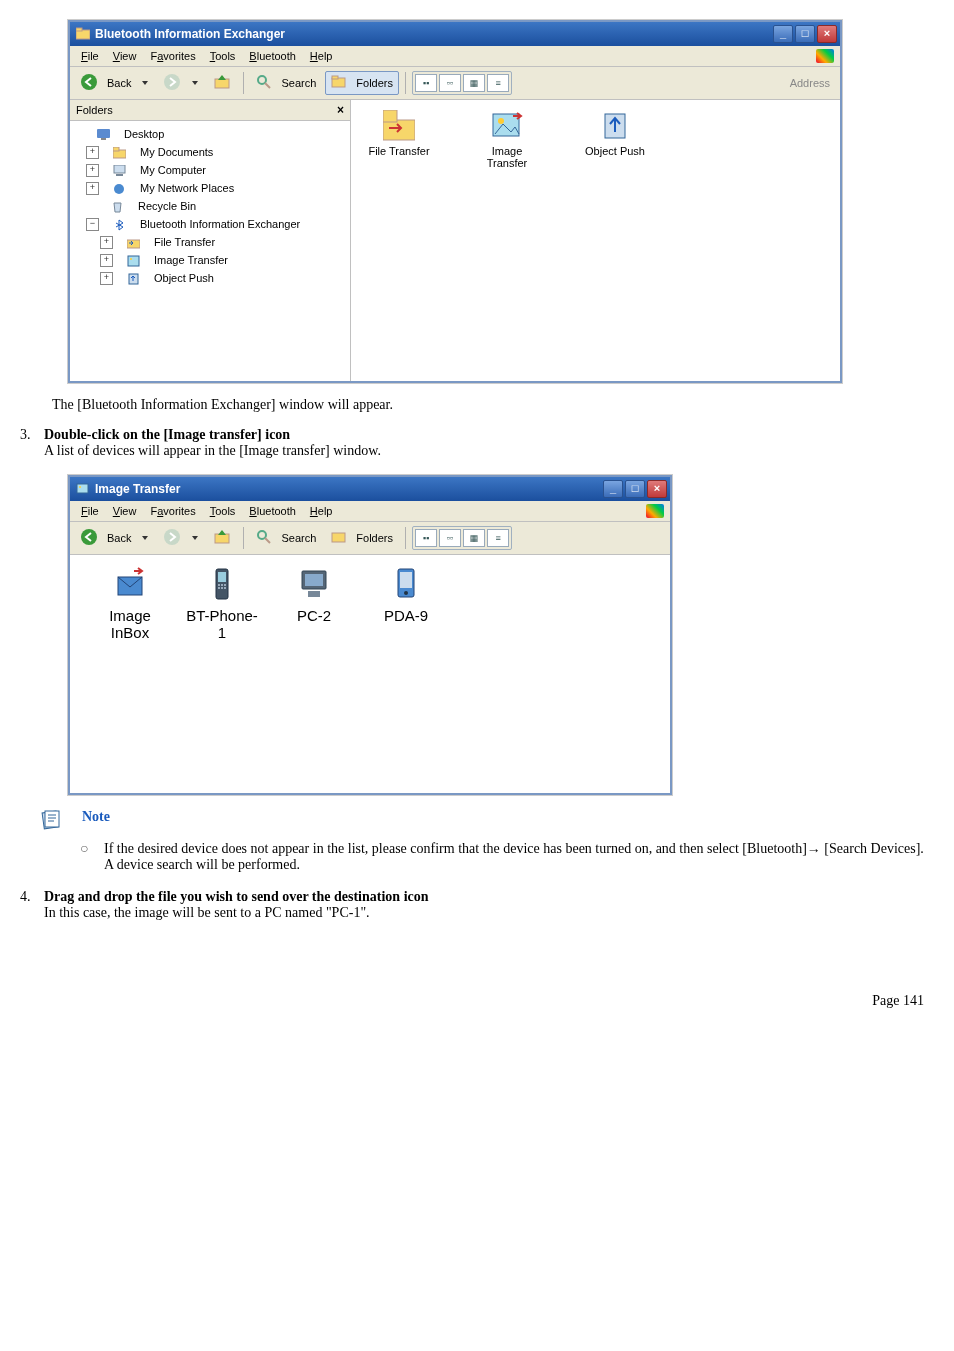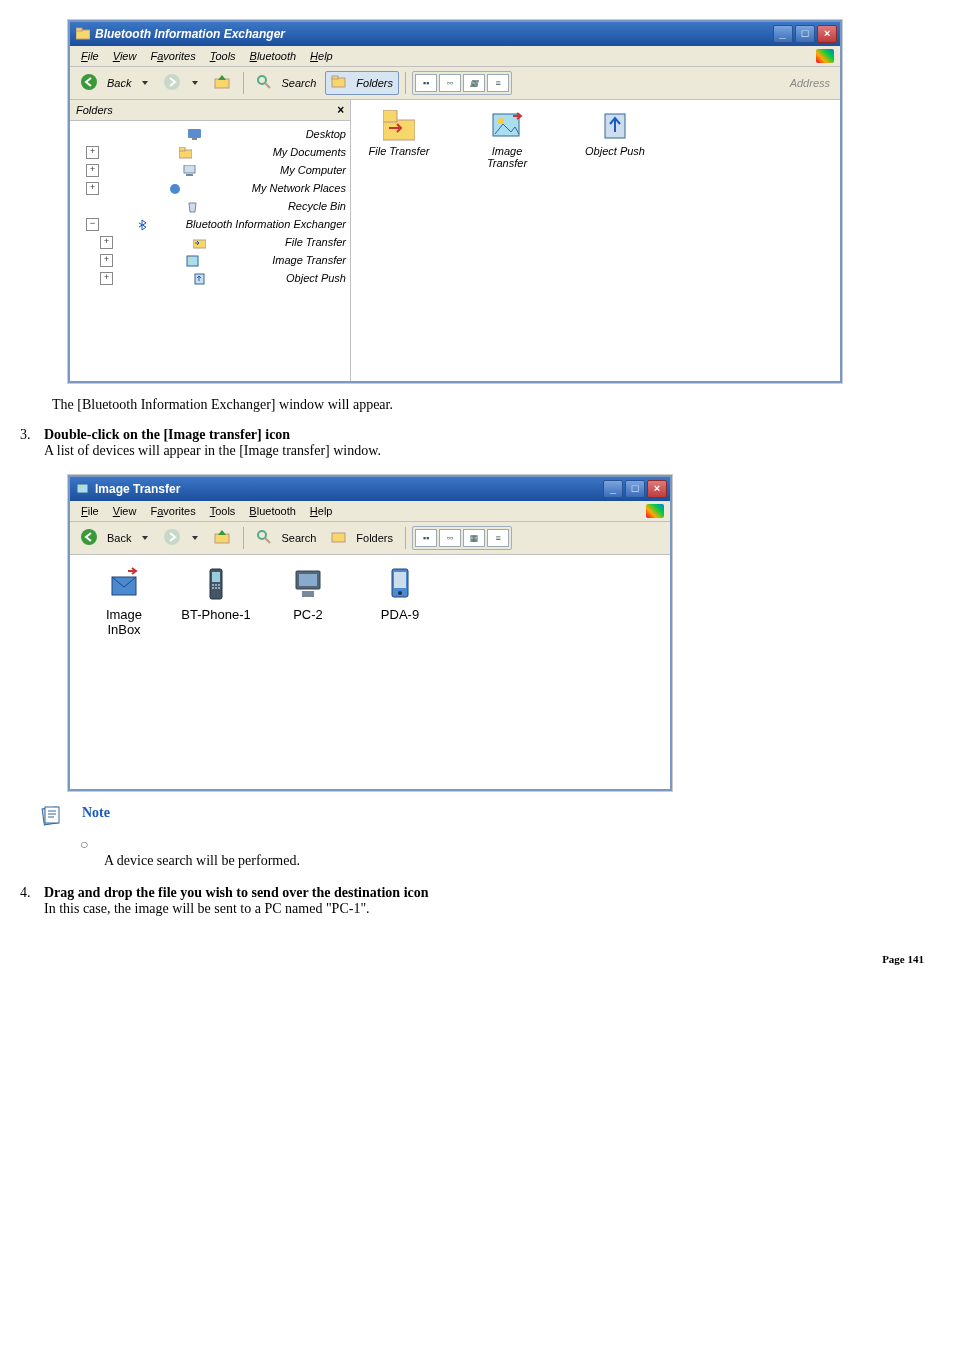--- a/index.html
+++ b/index.html
@@ -118,53 +118,53 @@
     font-family: Tahoma, sans-serif;
     font-size: 11px;
     background:#fff;
   }
   .folders-head {
     display:flex; justify-content:space-between; align-items:center;
     padding:3px 6px; background:#ece9d8; border-bottom:1px solid #c0c0c0;
   }
   .closex { cursor:pointer; font-weight:bold; font-size:12px; }
   .tree { padding:4px 4px 4px 2px; line-height:18px; }
-  .tree-row { display:flex; align-items:center; gap:14px;justify-content:space-between; }
+  .tree-row { display:flex; align-items:center; gap:14px; }
   .expander { width:11px; height:11px; border:1px solid #888; font-size:9px; line-height:9px; text-align:center; color:#333; cursor:pointer; background:#fff; }
   .expander.empty { border:none; }
   .treeicon { width:13px; height:12px; display:inline-block; }
   .indent1 { margin-left:14px; }
   .indent2 { margin-left:28px; }
   .contentarea {
     flex:1; padding:10px 8px; font-family: Tahoma, sans-serif; font-size:11px;
     display:flex; align-items:flex-start; gap:28px;
   }
   .bigicon-item { display:flex; flex-direction:column; align-items:center; text-align:center; gap:3px; width:80px; cursor:pointer; }
   .bigicon { width:32px; height:32px; display:inline-block; }
-  .devitems { display:flex; gap:20px; padding:12px 18px; font-family:Tahoma,sans-serif; font-size:13px; }
+  .devitems { display:flex; gap:20px; padding:12px 24px; font-family:Tahoma,sans-serif; font-size:15px; }
   .dev { display:flex; flex-direction:column; align-items:center; gap:4px; width:72px; text-align:center; cursor:pointer; }
   .devicon { width:32px; height:36px; display:inline-block; }
   .body-text { margin: 14px 0 14px 32px; }
   .step-row { display:flex; align-items:flex-start; }
   .step-num { width:24px; flex-shrink:0; }
   .step-body { }
   .note-row { display:flex; gap:20px; margin:14px 0 6px 20px; }
   .note-label { color:#1a5bbd; font-weight:bold; font-family:"Times New Roman",serif; font-size:14px; }
   .sub-list { margin-left:60px; }
   .sub-list .bullet { display:flex; gap:10px; }
   .sub-list .circ { color:#666; width:14px; }
-  .footer { text-align:right; font-size:11px; font-weight:bold; margin-top:36px; padding-right:10px; font-family:"Times New Roman",serif; }
+  .footer { text-align:right; font-size:14px; font-weight:normal; margin-top:72px; padding-right:10px; font-family:"Times New Roman",serif; }
 </style>
 </head>
 <body>
 
 
 
 
-<div class="window" style="width:770px;font-style:italic;">
+<div class="window" style="width:770px;">
   <div class="titlebar">
     <div class="titlebar-left">
       <span class="titlebar-icon">
         <svg viewBox="0 0 14 14">
             <rect x="0" y="3" width="14" height="9" fill="#f7d66a" stroke="#b98"></rect>
             <rect x="0" y="1" width="6" height="3" fill="#f7d66a" stroke="#b98"></rect>
           </svg>
       </span>
       <span>Bluetooth Information Exchanger</span>
     </div>
@@ -485,21 +485,21 @@
         <line x1="8" y1="6" x2="16" y2="6" stroke="#369"></line>
         <line x1="8" y1="9" x2="16" y2="9" stroke="#369"></line>
         <line x1="8" y1="12" x2="14" y2="12" stroke="#369"></line>
       </svg></span>
   <span class="note-label">Note</span>
 </div>
 <div class="sub-list">
   <div class="bullet">
     <div class="circ">○</div>
     <div>
-      <br>
+      <span>If the desired device does not appear in the list, please confirm that the device has been turned on, and then select [Bluetooth]→ [Search Devices].</span><br>
       <span>A device search will be performed.</span>
     </div>
   </div>
 </div>
 
 <br>
 <div class="step-row">
   <div class="step-num">4.</div>
   <div class="step-body">
     <b>Drag and drop the file you wish to send over the destination icon</b><br>

